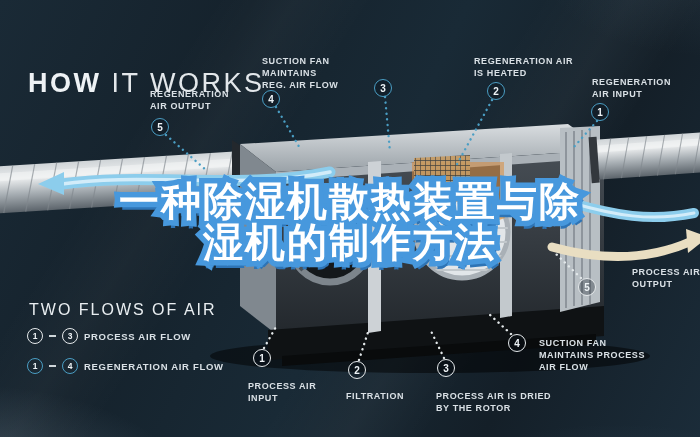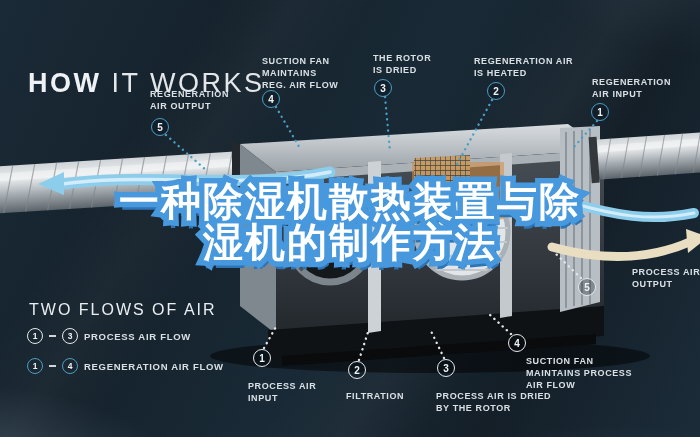--- a/index.html
+++ b/index.html
@@ -244,21 +244,20 @@
   <div class="co-label" style="left:150px;top:88px;width:85px;">REGENERATION AIR OUTPUT</div>
   <div class="badge regen" style="left:151px;top:118px;">
       <span>5</span>
     </div>
 
   <div class="co-label" style="left:262px;top:55px;width:82px;">SUCTION FAN MAINTAINS REG. AIR FLOW</div>
   <div class="badge regen" style="left:262px;top:90px;">
       <span>4</span>
     </div>
 
-  <div class="co-label" style="left:373px;top:52px;width:64px;">THE ROTOR IS DRIED</div>
   <div class="badge regen" style="left:374px;top:79px;">
       <span>3</span>
     </div>
 
   <div class="co-label" style="left:474px;top:55px;width:108px;">REGENERATION AIR IS HEATED</div>
   <div class="badge regen" style="left:487px;top:82px;">
       <span>2</span>
     </div>
 
   <div class="co-label" style="left:592px;top:76px;width:85px;">REGENERATION AIR INPUT</div>
@@ -277,21 +276,21 @@
   <div class="co-label" style="left:346px;top:390px;width:80px;">FILTRATION</div>
 
   <div class="badge process" style="left:437px;top:359px;">
       <span>3</span>
     </div>
   <div class="co-label" style="left:436px;top:390px;width:124px;">PROCESS AIR IS DRIED BY THE ROTOR</div>
 
   <div class="badge process" style="left:508px;top:334px;">
       <span>4</span>
     </div>
-  <div class="co-label" style="left:526px;top:337px;width:114px;margin-top:18px;">SUCTION FAN MAINTAINS PROCESS AIR FLOW</div>
+  <div class="co-label" style="left:539px;top:337px;width:114px;">SUCTION FAN MAINTAINS PROCESS AIR FLOW</div>
 
   <div class="badge process" style="left:578px;top:278px;">
       <span>5</span>
     </div>
   <div class="co-label" style="left:604px;top:266px;width:76px;margin-left:28px;">PROCESS AIR OUTPUT</div>
 
   <div class="legend-heading">TWO FLOWS OF AIR</div>
   <div class="legend-row process" style="top:328px;">
     <span class="lg-circle">
         <span>1</span>

